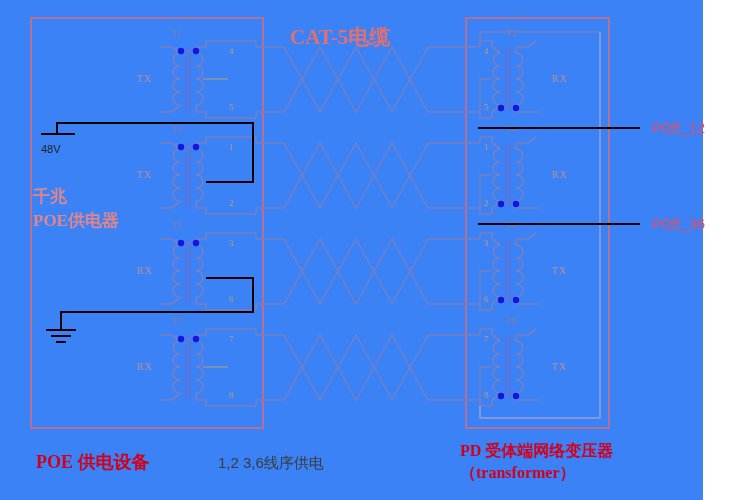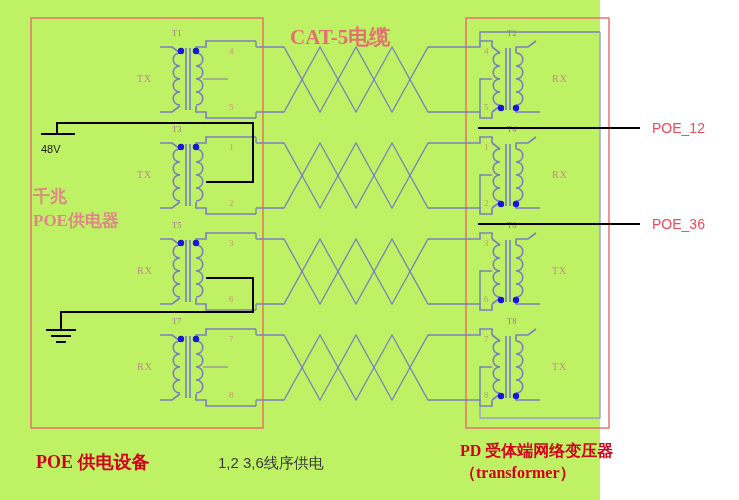--- a/index.html
+++ b/index.html
@@ -1,18 +1,18 @@
 <!DOCTYPE html>
 <html><head>
 <meta charset="utf-8">
 <style>
   html,body{margin:0;padding:0;background:#ffffff;}
   body{width:739px;height:500px;overflow:hidden;
        font-family:"Liberation Sans",sans-serif;}
-  #diagram-root{position:relative;width:600px;height:500px;background:#bef264;}
+  #diagram-root{position:relative;width:703px;height:500px;background:#3b82f6;}
   svg{display:block;}
   .lbl{font-family:"Liberation Serif",serif;}
 </style>
 </head>
 <body>
 
 <div id="diagram-root">
 <svg width="739" height="500" viewBox="0 0 739 500">
 
   <defs>

